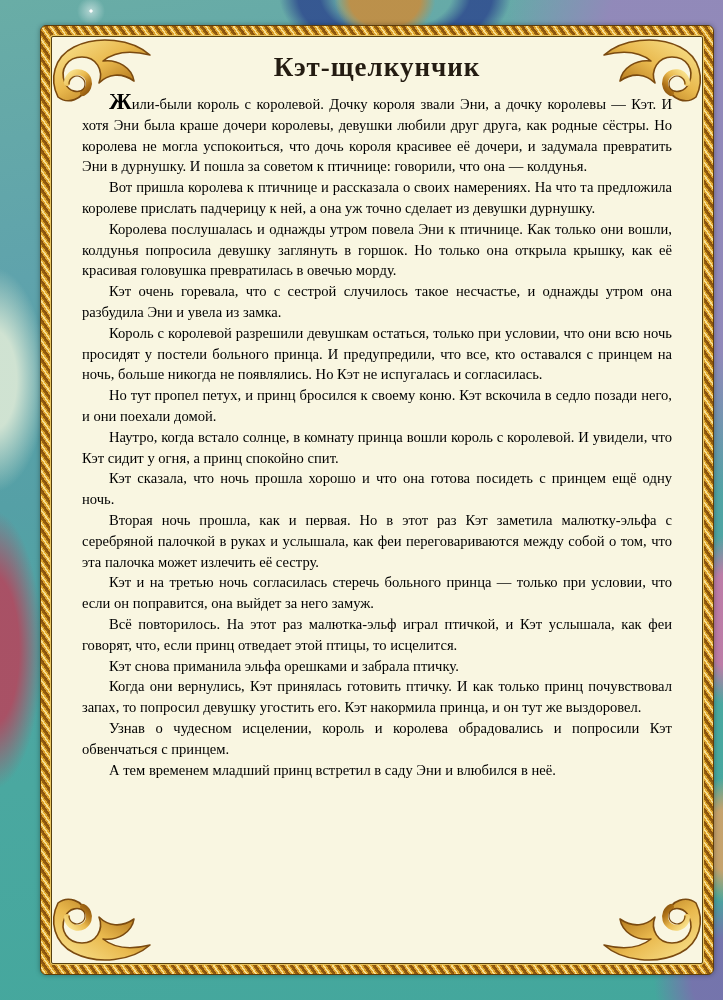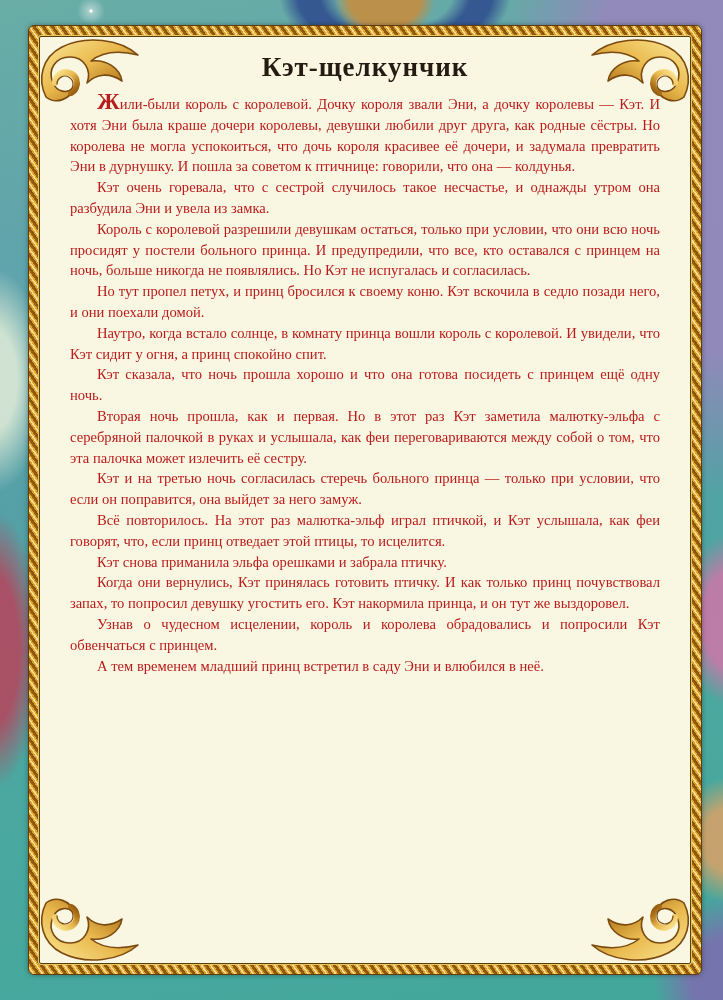--- a/index.html
+++ b/index.html
@@ -19,57 +19,59 @@
       radial-gradient(ellipse 290px 430px at 104% 12%, rgba(147,136,186,.96) 0 55%, rgba(147,136,186,0) 88%),
       radial-gradient(ellipse 55px 95px at 101% 62%, rgba(200,120,168,.9) 0 50%, rgba(200,120,168,0) 90%),
       radial-gradient(ellipse 60px 70px at 101% 84%, rgba(211,162,104,.9) 0 45%, rgba(211,162,104,0) 90%),
       radial-gradient(ellipse 85px 95px at 101% 98%, rgba(122,111,174,.9) 0 45%, rgba(122,111,174,0) 90%),
       radial-gradient(ellipse 60px 125px at -1% 38%, rgba(214,230,212,.95) 0 40%, rgba(214,230,212,0) 90%),
       radial-gradient(ellipse 55px 155px at -1% 65%, rgba(176,74,96,.92) 0 48%, rgba(176,74,96,0) 90%),
       linear-gradient(170deg,#69ada6 0%,#5fa3ac 25%,#55a0a6 45%,#4aa8a0 70%,#43a79c 100%);
   }
   
   .frame{
-    position:absolute;left:28px;top:25px;width:672px;height:948px;
+    position:absolute;left:40px;top:25px;width:672px;height:948px;
     border:1px solid #5f3c0a;border-radius:6px;
     background:repeating-linear-gradient(55deg,
       #8a520e 0 1.5px,#d99f2b 1.5px 3px,#f7dd8f 3px 4.5px,#e0a72e 4.5px 6px,#96600f 6px 7.5px);
     box-shadow:0 0 5px rgba(0,0,0,.35);
   }
   .paper{
     position:absolute;inset:10px;background:#f9f6e1;
     border:1px solid #55400f;border-radius:2px;
     box-shadow:0 0 0 1px #e9c45f;
   }
   h1{
     margin:15px 30px 7px;text-align:center;
     font-size:27px;font-weight:700;letter-spacing:1px;color:#241c12;
   }
   .text{padding:0 30px;}
   .para{
     margin:0;text-align:justify;text-indent:27px;
-    font-size:14.6px;line-height:20.8px;color:#b91c1c;
+    font-size:14.6px;line-height:20.8px;color:#000000;
   }
   .dropcap{font-size:23px;font-weight:700;line-height:1;}
   .corner{position:absolute;width:112px;height:82px;pointer-events:none;}
   .corner.tl{left:5px;top:5px;}
   .corner.tr{right:5px;top:5px;transform:scaleX(-1);}
   .corner.bl{left:5px;bottom:5px;transform:scaleY(-1);}
   .corner.br{right:5px;bottom:5px;transform:scale(-1,-1);}
 </style>
 </head>
 <body>
 
 <div class="bg"></div>
 
 <div class="frame">
   <div class="paper">
     <h1>Кэт-щелкунчик</h1>
     <div class="text">
       <p class="para"><span class="dropcap">Ж</span><span>или-были король с королевой. Дочку короля звали Эни, а дочку королевы — Кэт. И хотя Эни была краше дочери королевы, девушки любили друг друга, как родные сёстры. Но королева не могла успокоиться, что дочь короля красивее её дочери, и задумала превратить Эни в дурнушку. И пошла за советом к птичнице: говорили, что она — колдунья.</span></p>
+      <p class="para">Вот пришла королева к птичнице и рассказала о своих намерениях. На что та предложила королеве прислать падчерицу к ней, а она уж точно сделает из девушки дурнушку.</p>
+      <p class="para">Королева послушалась и однажды утром повела Эни к птичнице. Как только они вошли, колдунья попросила девушку заглянуть в горшок. Но только она открыла крышку, как её красивая головушка превратилась в овечью морду.</p>
       <p class="para">Кэт очень горевала, что с сестрой случилось такое несчастье, и однажды утром она разбудила Эни и увела из замка.</p>
       <p class="para">Король с королевой разрешили девушкам остаться, только при условии, что они всю ночь просидят у постели больного принца. И предупредили, что все, кто оставался с принцем на ночь, больше никогда не появлялись. Но Кэт не испугалась и согласилась.</p>
       <p class="para">Но тут пропел петух, и принц бросился к своему коню. Кэт вскочила в седло позади него, и они поехали домой.</p>
       <p class="para">Наутро, когда встало солнце, в комнату принца вошли король с королевой. И увидели, что Кэт сидит у огня, а принц спокойно спит.</p>
       <p class="para">Кэт сказала, что ночь прошла хорошо и что она готова посидеть с принцем ещё одну ночь.</p>
       <p class="para">Вторая ночь прошла, как и первая. Но в этот раз Кэт заметила малютку-эльфа с серебряной палочкой в руках и услышала, как феи переговариваются между собой о том, что эта палочка может излечить её сестру.</p>
       <p class="para">Кэт и на третью ночь согласилась стеречь больного принца — только при условии, что если он поправится, она выйдет за него замуж.</p>
       <p class="para">Всё повторилось. На этот раз малютка-эльф играл птичкой, и Кэт услышала, как феи говорят, что, если принц отведает этой птицы, то исцелится.</p>
       <p class="para">Кэт снова приманила эльфа орешками и забрала птичку.</p>
       <p class="para">Когда они вернулись, Кэт принялась готовить птичку. И как только принц почувствовал запах, то попросил девушку угостить его. Кэт накормила принца, и он тут же выздоровел.</p>

